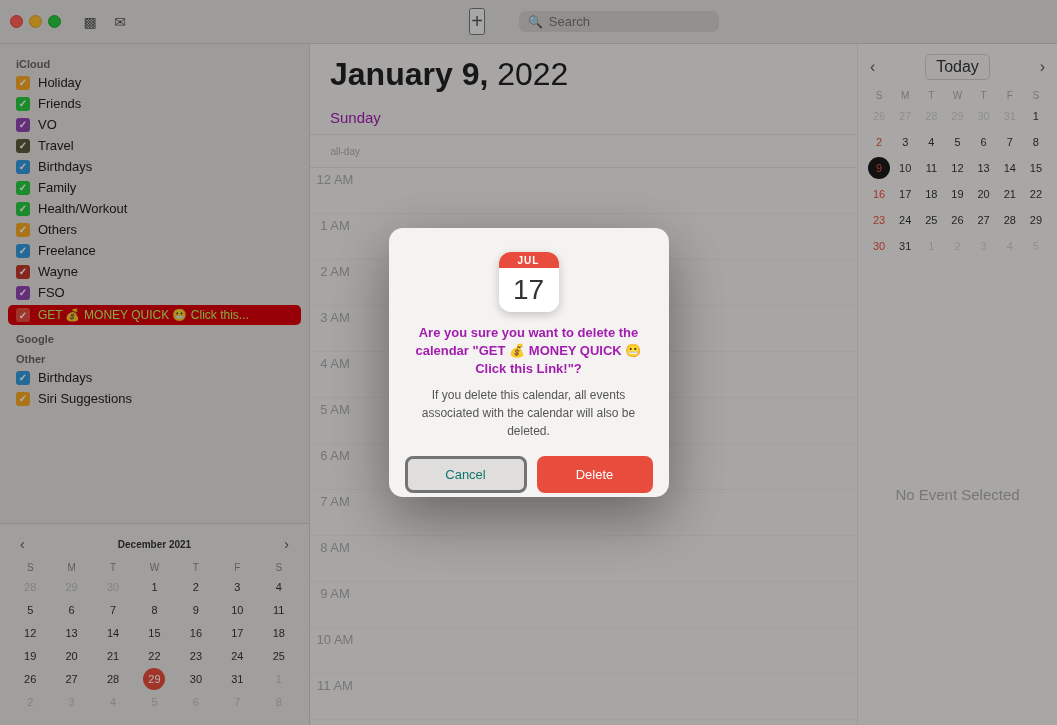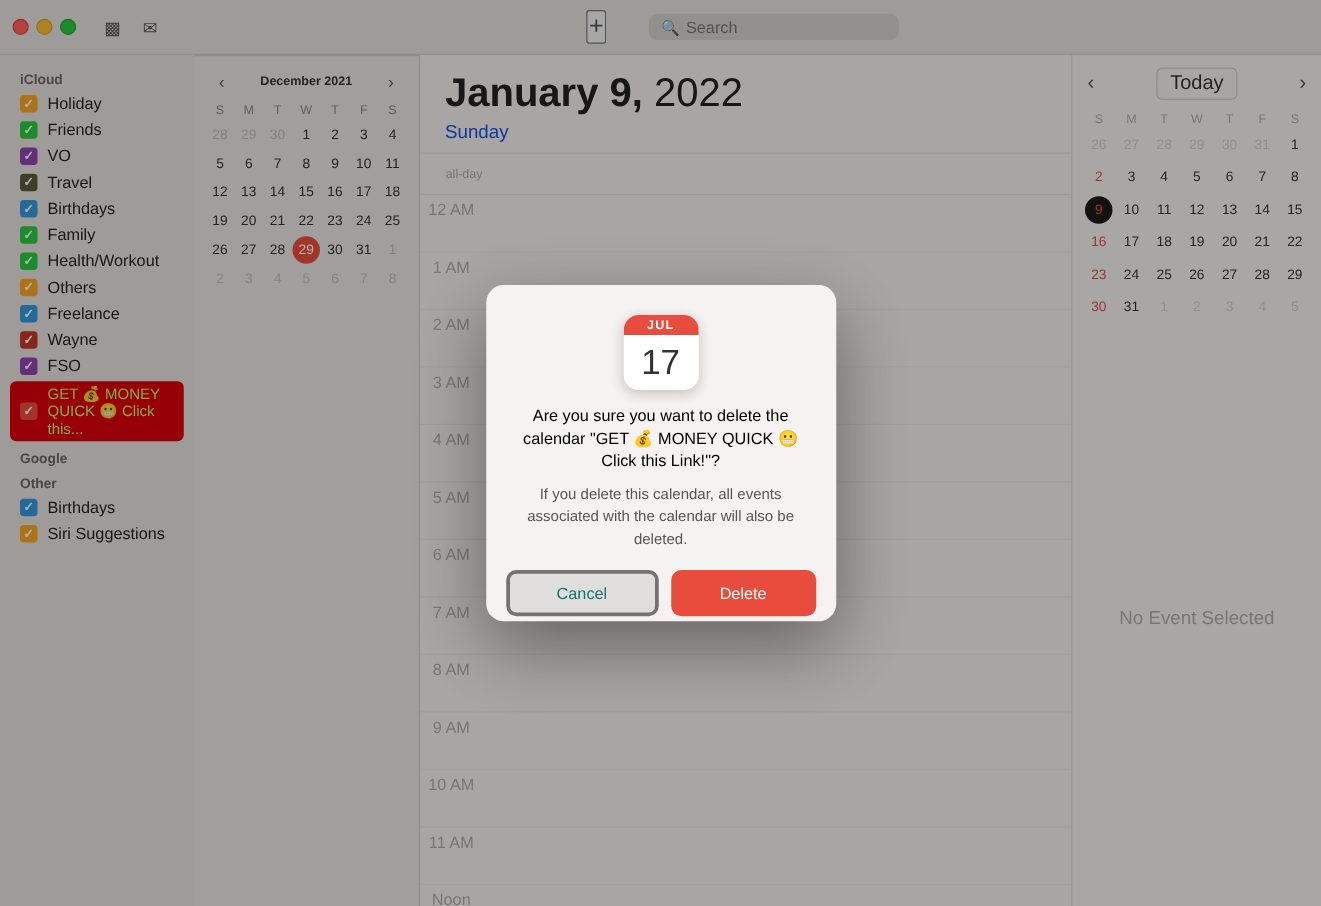--- a/index.html
+++ b/index.html
@@ -64,24 +64,25 @@
 
     
     .main-layout {
       display: flex;
       flex: 1;
       overflow: hidden;
     }
 
     
     .sidebar {
-      width: 336px;
+      width: 310px;
       background: rgba(230,228,225,0.96);
       border-right: 1px solid #ccc;
       display: flex;
+      flex-direction: column;
       overflow-y: auto;
       flex-shrink: 0;
       justify-content: center;
     }
     .sidebar-top {
       flex: 1;
       padding: 8px 0;
       overflow-y: auto;
     }
     .section-header {
@@ -172,21 +173,21 @@
       flex-direction: column;
       overflow: hidden;
     }
     .day-header {
       padding: 12px 20px 8px;
       border-bottom: 1px solid #ddd;
       background: #f0eeec;
     }
     .day-title { font-size: 32px; font-weight: 300; color: #222; }
     .day-title strong { font-weight: 700; }
-    .day-subtitle { font-size: 15px; color: #1d4ed8; margin-top: 4px; }
+    .day-subtitle { font-size: 15px; color: #a21caf; margin-top: 16px; }
     .day-all-day {
       display: flex;
       align-items: center;
       border-bottom: 1px solid #ddd;
       padding: 4px 0;
     }
     .time-label-col { width: 60px; text-align: right; padding-right: 10px; font-size: 10px; color: #aaa; flex-shrink: 0; }
     .day-scroll { flex: 1; overflow-y: auto; position: relative; }
     .day-hour-row { display: flex; align-items: flex-start; height: 46px; border-bottom: 1px solid #e8e5e2; }
     .hour-label { width: 60px; text-align: center; padding-right: 10px; font-size: 13px; color: #aaa; padding-top: 4px; flex-shrink: 0; }
@@ -293,23 +294,23 @@
       flex: 1;
       display: flex;
       align-items: center;
       justify-content: center;
       font-size: 28px;
       font-weight: 300;
       color: #333;
     }
     .modal-title {
       font-size: 13px;
-      font-weight: 400;
+      font-weight: 700;
       text-align: center;
-      color: #000000;
+      color: #a21caf;
       padding: 0 20px 8px;
       line-height: 1.4;
     }
     .modal-body {
       font-size: 12px;
       color: #555;
       text-align: center;
       padding: 0 20px 16px;
       line-height: 1.5;
     }

